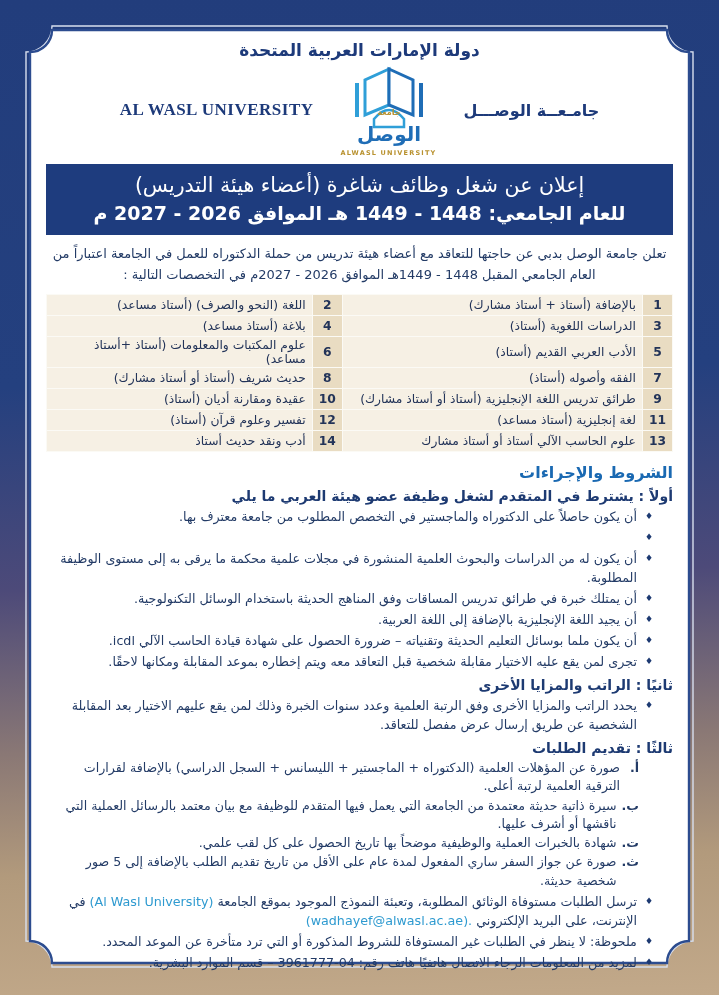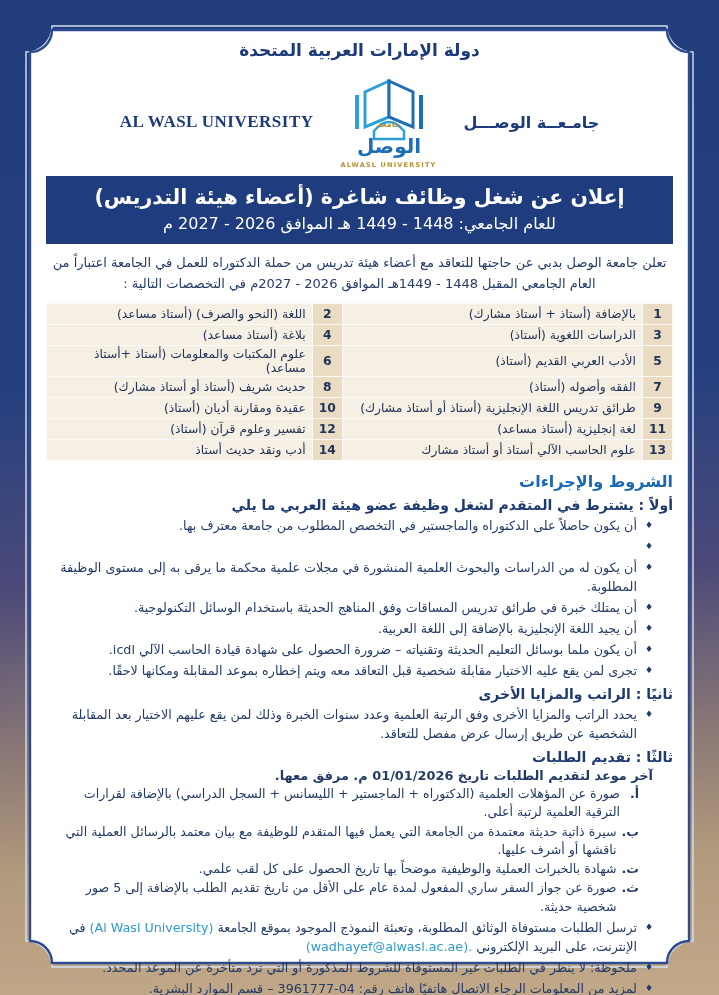--- a/index.html
+++ b/index.html
@@ -7,29 +7,29 @@
   .page {
     position:relative; width:719px; height:995px; overflow:hidden;
     background:linear-gradient(178deg,#223d7c 0%,#24407f 38%,#4d4a79 58%,#8a7875 74%,#b29а7c 86%,#c2a98a 100%);
     background:linear-gradient(178deg,#223d7c 0%,#24407f 38%,#4d4a79 58%,#8a7875 74%,#b29a7c 86%,#c2a98a 100%);
   }
   svg.frame { position:absolute; inset:0; }
   .content {
     position:absolute; top:38px; left:46px; right:46px; bottom:34px;
     direction:rtl;
   }
-  .country { text-align:center; font-size:17px; font-weight:700; color:#1d3a7a; margin:2px 0 12px; }
+  .country { text-align:center; font-size:17px; font-weight:700; color:#1d3a7a; margin:2px 0 0; }
   .logo-row { display:flex; direction:ltr; align-items:center; justify-content:center; gap:20px; height:100px; }
   .latin-name { font-family:"Liberation Serif", serif; font-weight:700; font-size:17px; color:#1d3a7a; letter-spacing:.5px; }
   .emblem-wrap { width:110px; text-align:center; line-height:1; }
   .emblem-caption { font-size:6.5px; color:#b8912e; letter-spacing:1.2px; font-weight:700; margin-top:-2px; }
   .arabic-name { font-weight:700; font-size:16px; color:#1d3a7a; }
   .banner { background:#1e3c7e; color:#ffffff; text-align:center; padding:9px 6px 11px; margin:4px 0 8px; }
-  .banner-l1 { font-size:20.5px; font-weight:700; margin-bottom:5px; }
-  .banner-l2 { font-size:16px; font-weight:400; }
+  .banner-l1 { font-size:20.5px; font-weight:400; margin-bottom:5px; }
+  .banner-l2 { font-size:19px; font-weight:700; }
   .intro { font-size:13px; color:#233b66; text-align:center; line-height:1.65; margin:0 4px 8px; font-weight:500; }
   table.positions { width:100%; border-collapse:collapse; border:1px solid #c6b08a; }
   table.positions td { border:1.5px solid #fbfaf5; font-size:12.3px; color:#223358; height:21px; padding:1px 6px; }
   td.num { background:#e9dcc2; width:30px; text-align:center; font-weight:700; }
   td.txt { background:#f6f0e4; text-align:right; }
   td.txt.right-col { width:300px; }
   .main-heading { color:#1a69b2; font-weight:700; font-size:16px; margin:11px 0 5px; }
   .sub-heading { color:#1d3a72; font-weight:700; font-size:14px; margin:6px 0 3px; }
   ul.blist { list-style:none; padding-right:20px; }
   ul.blist li { display:flex; gap:8px; font-size:12.7px; color:#233b66; line-height:1.5; margin:2px 0; font-weight:500; }
@@ -160,21 +160,20 @@
 
     <div class="sub-heading">ثانيًا : الراتب والمزايا الأخرى</div>
     <ul class="blist">
       <li>
           <span class="bullet">♦</span>
           <span>يحدد الراتب والمزايا الأخرى وفق الرتبة العلمية وعدد سنوات الخبرة وذلك لمن يقع عليهم الاختيار بعد المقابلة الشخصية عن طريق إرسال عرض مفصل للتعاقد.</span>
         </li>
     </ul>
 
     <div class="sub-heading">ثالثًا : تقديم الطلبات</div>
-    <div class="deadline">آخر موعد لتقديم الطلبات تاريخ 01/01/2026 م. مرفق معها.</div>
     <ul class="letters">
       <li>
           <span class="letter-marker">أ.</span>
           <span>صورة عن المؤهلات العلمية (الدكتوراه + الماجستير + الليسانس + السجل الدراسي) بالإضافة لقرارات الترقية العلمية لرتبة أعلى.</span>
         </li>
       <li>
           <span class="letter-marker">ب.</span>
           <span>سيرة ذاتية حديثة معتمدة من الجامعة التي يعمل فيها المتقدم للوظيفة مع بيان معتمد بالرسائل العملية التي ناقشها أو أشرف عليها.</span>
         </li>
       <li>

